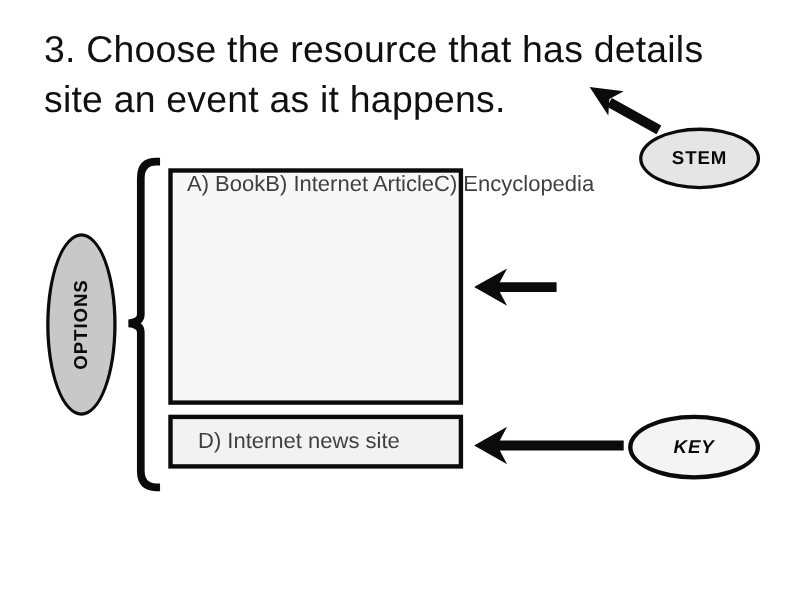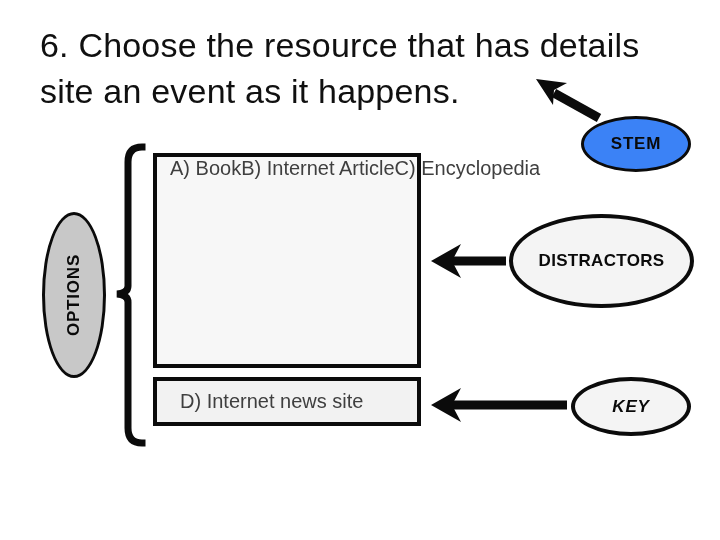--- a/index.html
+++ b/index.html
@@ -39,21 +39,21 @@
     font-size:20px;color:#3f3f3f;white-space:nowrap;
   }
   
   .ellipse{
     position:absolute;box-sizing:border-box;border-radius:50%;
     display:flex;align-items:center;justify-content:center;
     font-weight:bold;color:#0a0a0a;text-align:center;
   }
   .ellipse-stem{
     left:581px;top:116px;width:110px;height:56px;
-    background:#3b82f6;border:3px solid #0b0b0b;
+    background:#e5e5e5;border:3px solid #0b0b0b;
     font-size:17px;letter-spacing:0.8px;
   }
   .ellipse-options{
     left:42px;top:212px;width:64px;height:166px;
     background:#c8c8c8;border:3px solid #0b0b0b;
     font-size:17px;letter-spacing:0.8px;
   }
   .ellipse-options .vtext{transform:rotate(-90deg);white-space:nowrap;}
   .ellipse-distractors{
     left:509px;top:214px;width:185px;height:94px;
@@ -65,21 +65,21 @@
     background:#f4f4f4;border:4px solid #0b0b0b;
     font-size:17px;letter-spacing:0.8px;font-style:italic;
   }
 </style>
 </head>
 <body>
 
 <div id="slide">
 
   <div class="title">
-    <span class="line">6. Choose the resource that has details</span>
+    <span class="line">3. Choose the resource that has details</span>
     <span class="line">site an event as it happens.</span>
   </div>
 
   <svg class="connectors" width="720" height="540" viewBox="0 0 720 540">
 
     <path d="M 142 147 Q 128 147 128 162 L 128 286 Q 128 293 117 294 Q 128 295 128 302 L 128 428 Q 128 443 142 443" fill="none" stroke="#0b0b0b" stroke-width="7" stroke-linecap="square"></path>
 
     <g>
       <line x1="599" y1="118" x2="554" y2="93" stroke="#0b0b0b" stroke-width="9"></line>
       <polygon points="536,79 567,83 554,90 553,105" fill="#0b0b0b"></polygon>
@@ -107,21 +107,18 @@
   </div>
 
   <div class="ellipse ellipse-stem">
     <span>STEM</span>
   </div>
 
   <div class="ellipse ellipse-options">
     <span class="vtext">OPTIONS</span>
   </div>
 
-  <div class="ellipse ellipse-distractors">
-    <span>DISTRACTORS</span>
-  </div>
 
   <div class="ellipse ellipse-key">
     <span>KEY</span>
   </div>
 
 </div>
 
 </body></html>

